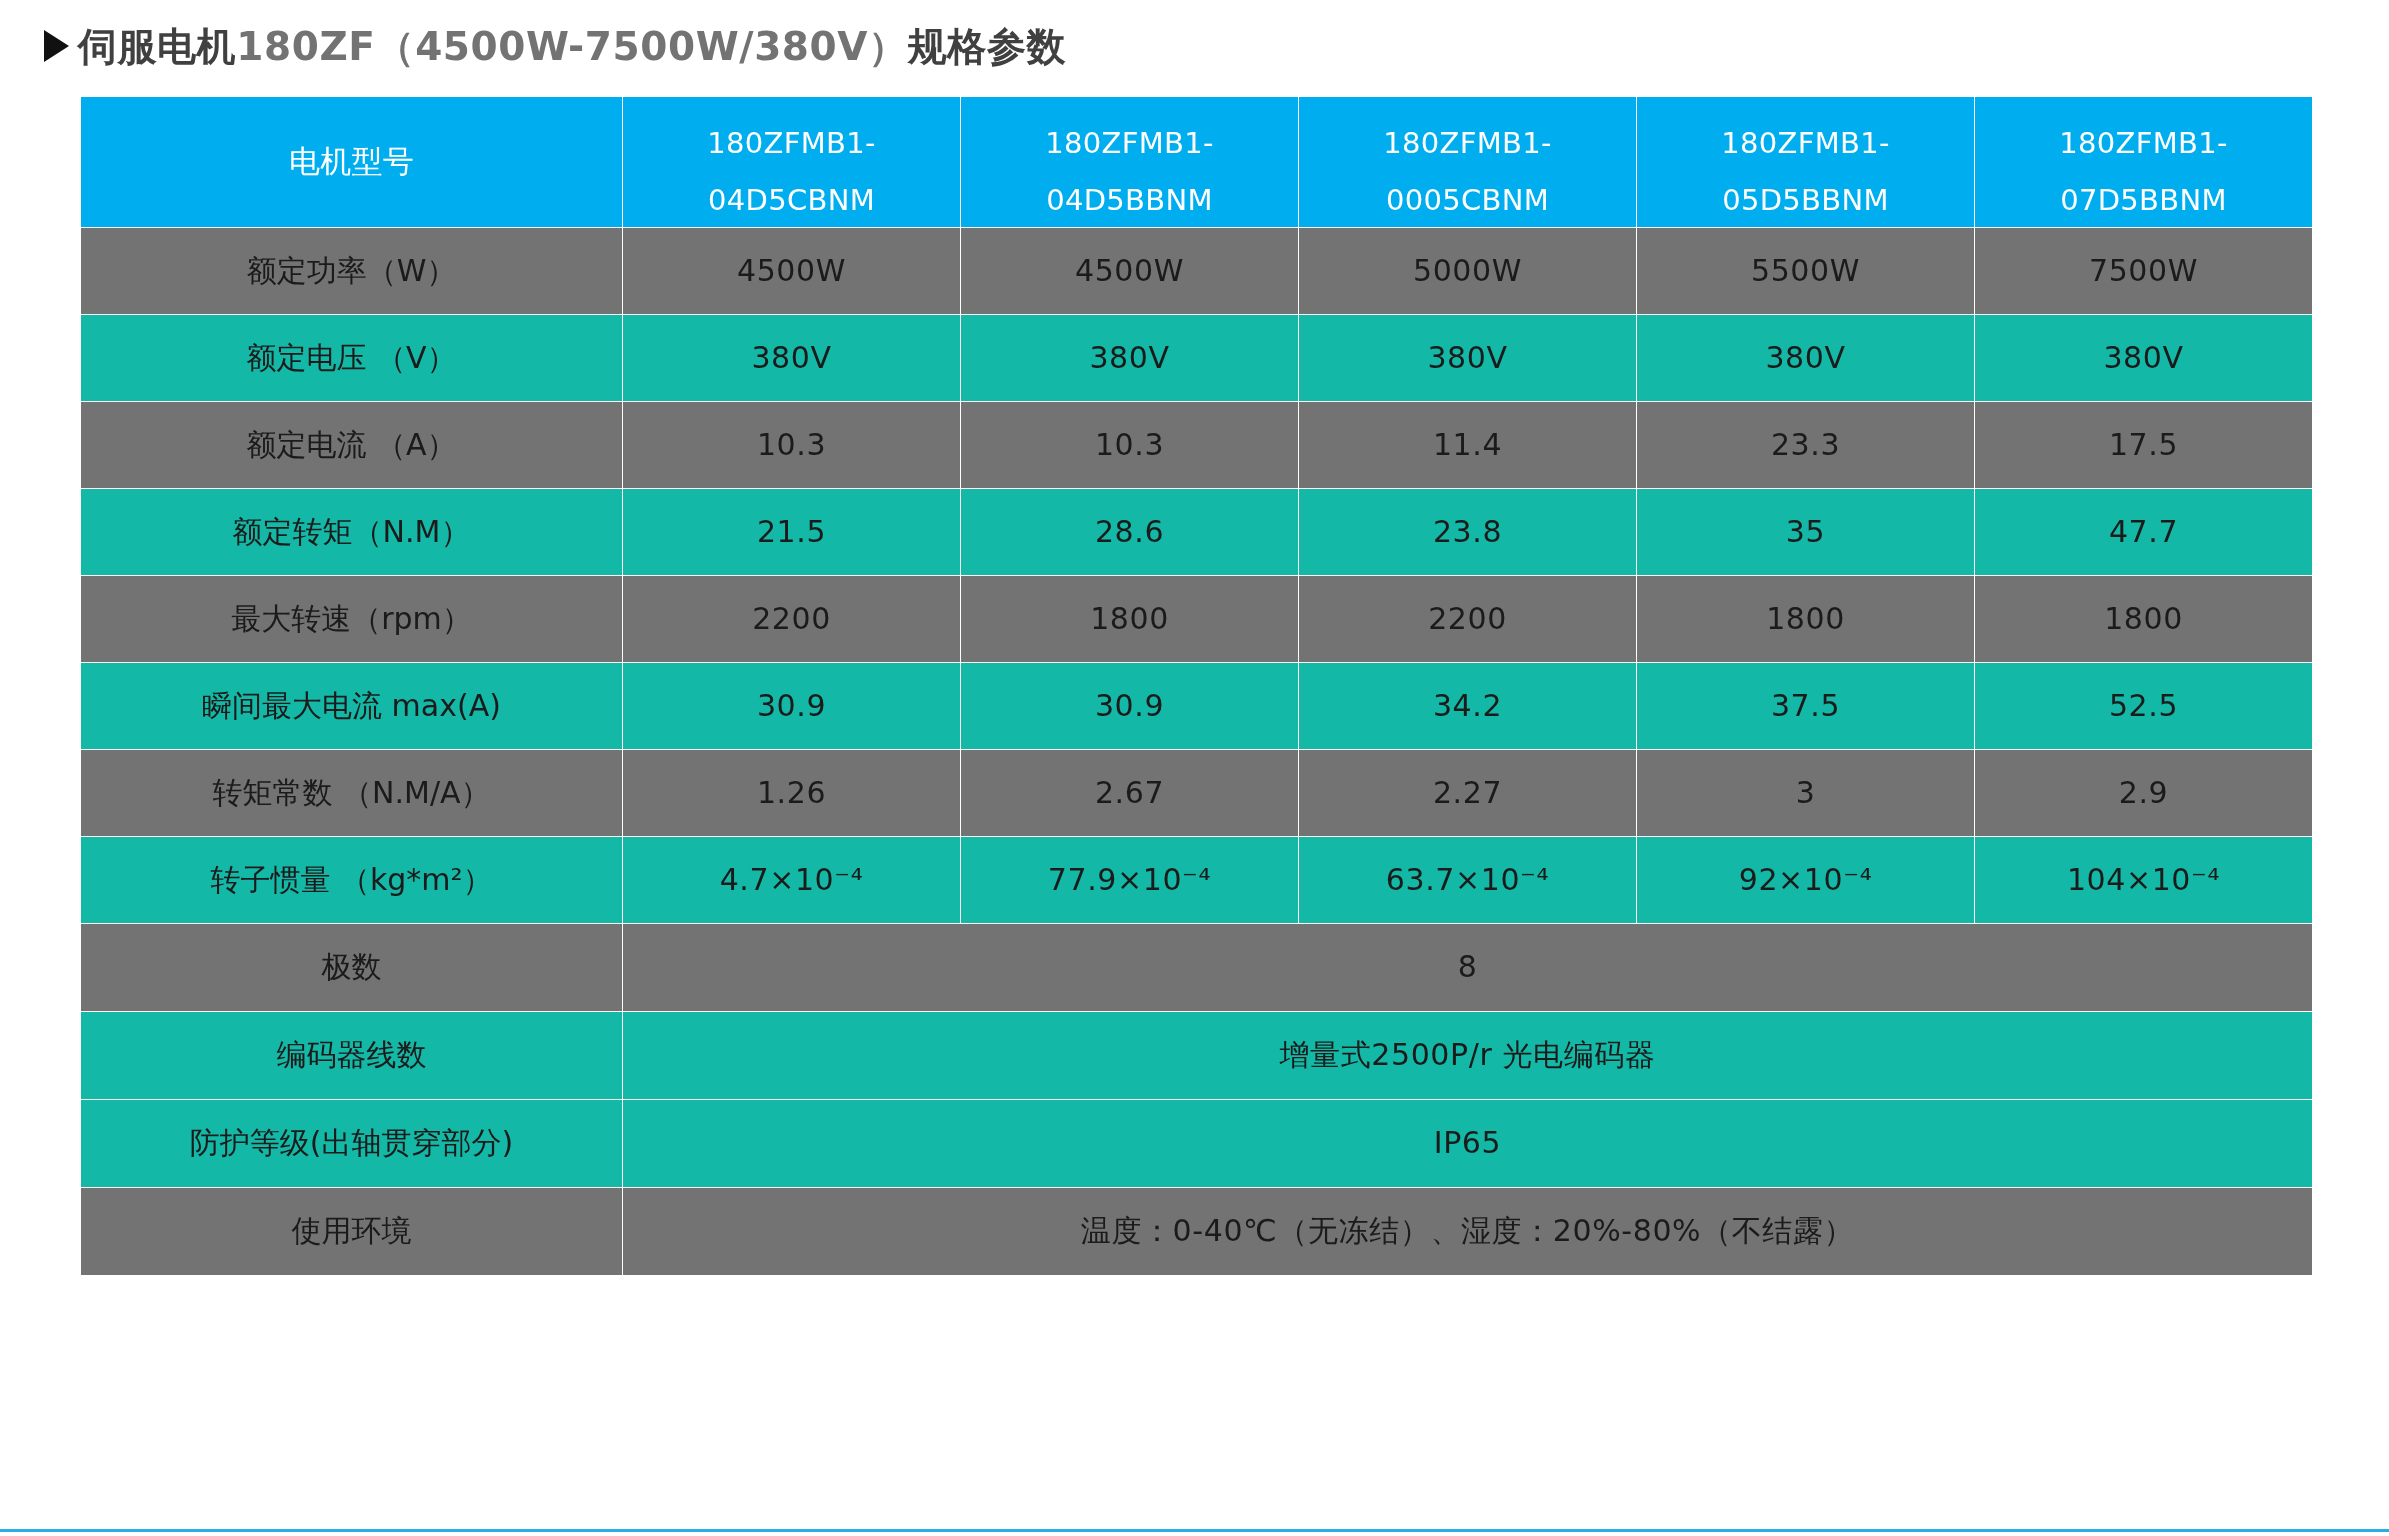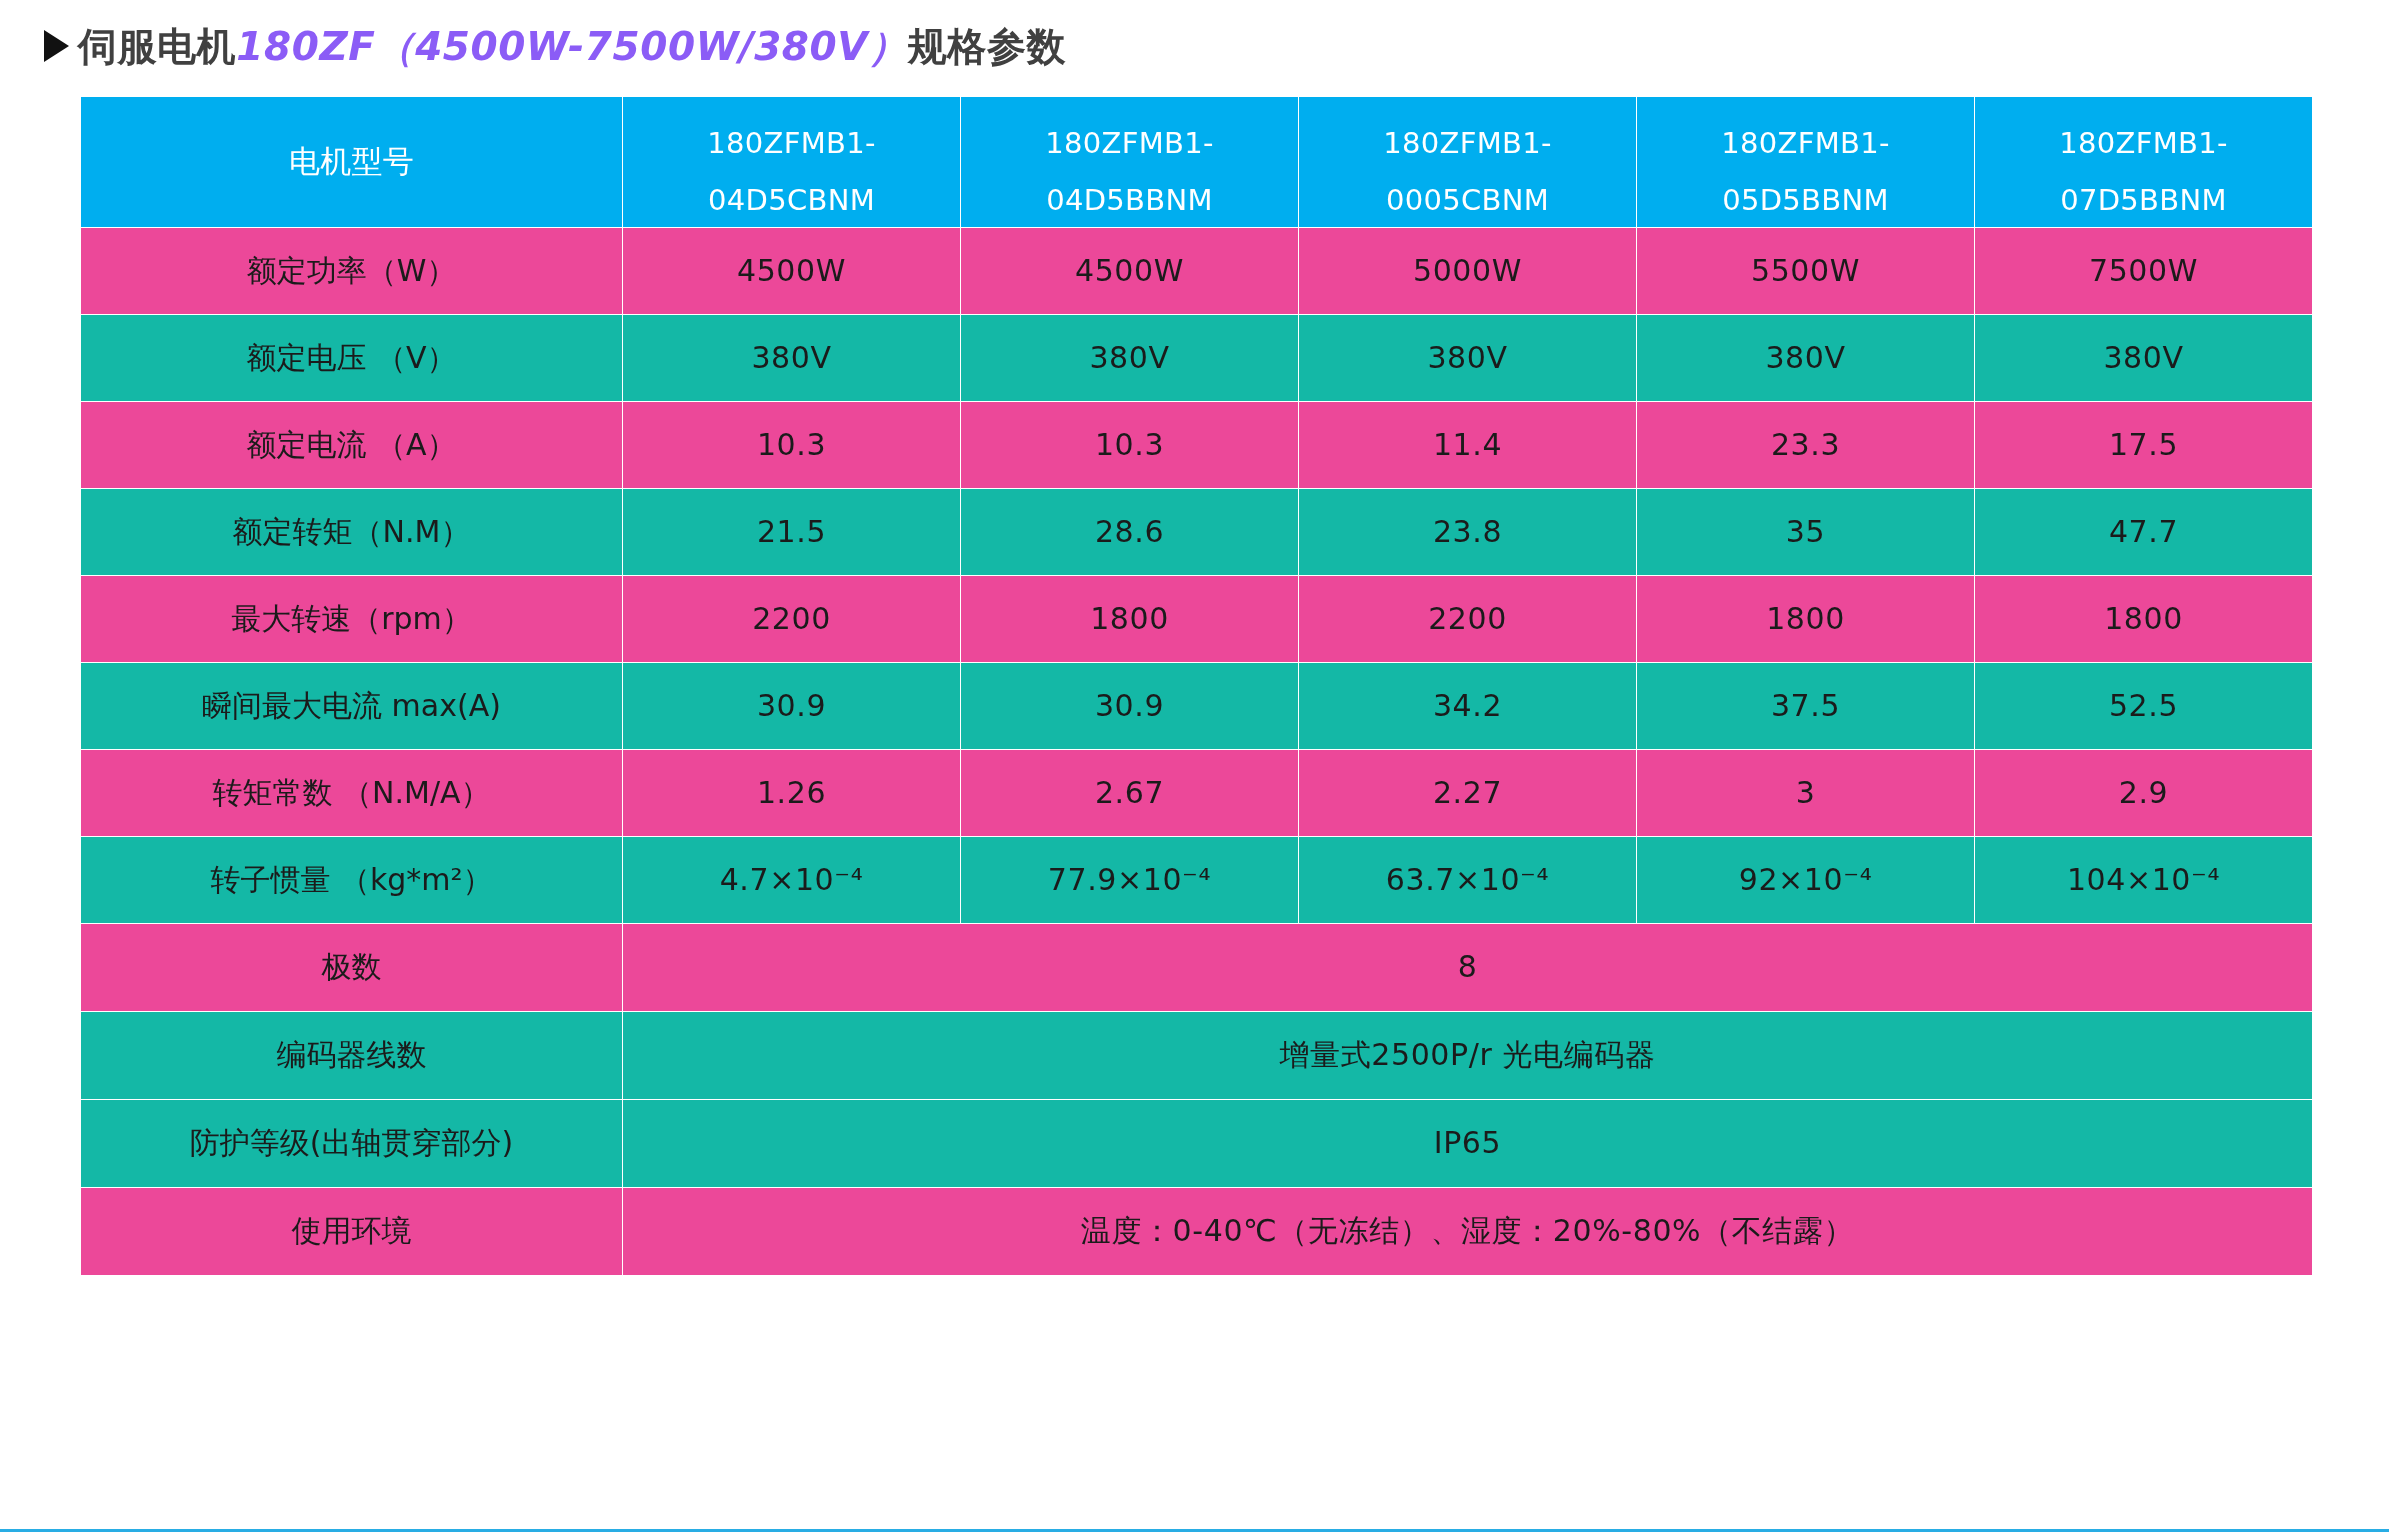--- a/index.html
+++ b/index.html
@@ -41,21 +41,21 @@
     margin-right: 8.8px;
   }
   .title-text {
     font-size: 39px;
     font-weight: bold;
     letter-spacing: 0.6px;
     white-space: nowrap;
     line-height: 1;
   }
   .title-cn { color: #404040; }
-  .title-en { color: #8b5cf6; font-style: italic; }
+  .title-en { color: #737373; }
 
   
   .spec-table {
     position: absolute;
     left: 80px;
     top: 96px;
     width: 2230px;
     border-collapse: collapse;
     table-layout: fixed;
   }
@@ -81,21 +81,21 @@
     font-size: 29px;
     letter-spacing: 0.3px;
   }
   .hdr td.hdr-label {
     font-size: 31px;
     font-weight: normal;
   }
   .hdr .model-line { display: block; margin-top: 20px; }
 
   
-  tr.row-a td { background: #ec4899; }
+  tr.row-a td { background: #737373; }
   tr.row-b td { background: #14b8a6; }
 
   tr.data-row td { height: 86px; }
   tr.merged-row td { height: 87px; }
 
   td.label-cell {
     font-size: 30px;
   }
   td.val-cell {
     font-size: 30px;

